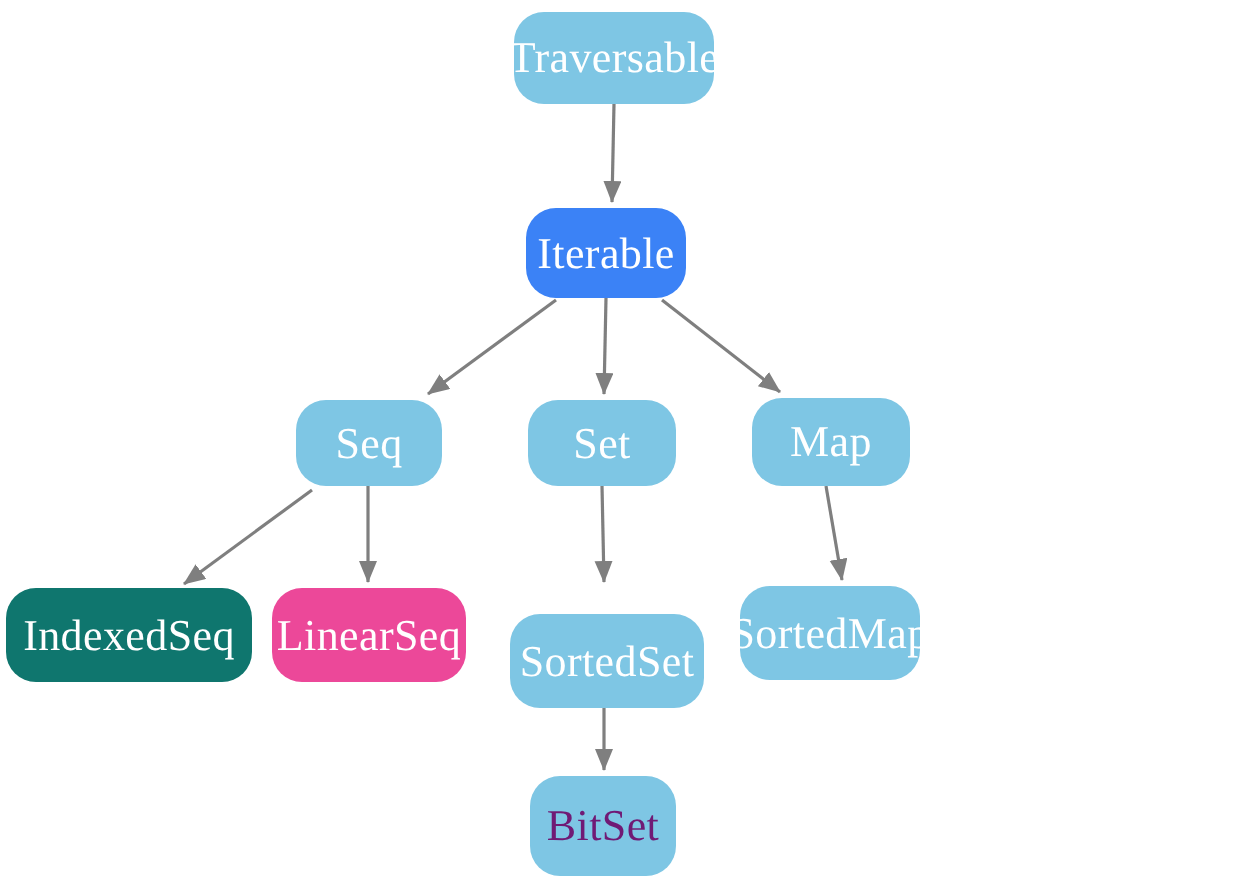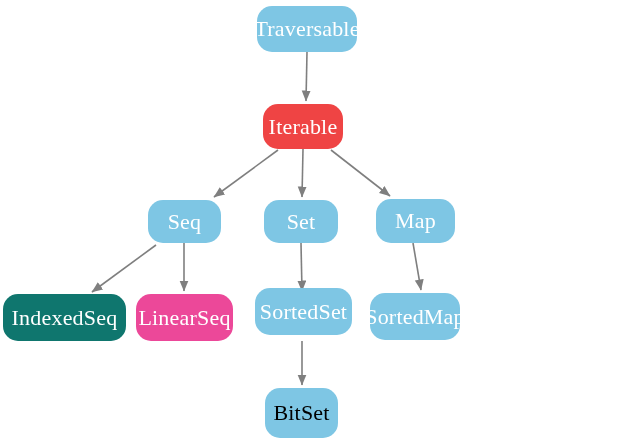--- a/index.html
+++ b/index.html
@@ -52,23 +52,23 @@
       <line x1="303" y1="149" x2="302" y2="197" stroke="#7F7F7F" stroke-width="1.6" marker-end="url(#arrowhead)"></line>
       <line x1="331" y1="150" x2="390" y2="196" stroke="#7F7F7F" stroke-width="1.6" marker-end="url(#arrowhead)"></line>
       <line x1="156" y1="245" x2="92" y2="292" stroke="#7F7F7F" stroke-width="1.6" marker-end="url(#arrowhead)"></line>
       <line x1="184" y1="243" x2="184" y2="291" stroke="#7F7F7F" stroke-width="1.6" marker-end="url(#arrowhead)"></line>
       <line x1="301" y1="243" x2="302" y2="291" stroke="#7F7F7F" stroke-width="1.6" marker-end="url(#arrowhead)"></line>
       <line x1="413" y1="243" x2="421" y2="290" stroke="#7F7F7F" stroke-width="1.6" marker-end="url(#arrowhead)"></line>
       <line x1="302" y1="341" x2="302" y2="385" stroke="#7F7F7F" stroke-width="1.6" marker-end="url(#arrowhead)"></line>
     </svg>
   <div id="diagram-nodes">
       <div class="node" style="left: 257px; top: 6px; width: 100px; height: 46px; background: rgb(126, 198, 228); color: rgb(255, 255, 255);">Traversable</div>
-      <div class="node" style="left: 263px; top: 104px; width: 80px; height: 45px; background: #ef4444; color: rgb(255, 255, 255);">Iterable</div>
+      <div class="node" style="left: 263px; top: 104px; width: 80px; height: 45px; background: #3b82f6; color: rgb(255, 255, 255);">Iterable</div>
       <div class="node" style="left: 148px; top: 200px; width: 73px; height: 43px; background: rgb(126, 198, 228); color: rgb(255, 255, 255); font-family: Liberation Serif, serif;">Seq</div>
       <div class="node" style="left: 264px; top: 200px; width: 74px; height: 43px; background: rgb(126, 198, 228); color: rgb(255, 255, 255);">Set</div>
       <div class="node" style="left: 376px; top: 199px; width: 79px; height: 44px; background: rgb(126, 198, 228); color: rgb(255, 255, 255);">Map</div>
       <div class="node" style="left: 3px; top: 294px; width: 123px; height: 47px; background: #0f766e; color: rgb(255, 255, 255);">IndexedSeq</div>
       <div class="node" style="left: 136px; top: 294px; width: 97px; height: 47px; background: #ec4899; color: rgb(255, 255, 255);">LinearSeq</div>
-      <div class="node" style="left: 255px; top: 288px; width: 97px; height: 47px; background: rgb(126, 198, 228); color: rgb(255, 255, 255);">SortedSet</div>
+      <div class="node" style="left: 255px; top: 307px; width: 97px; height: 47px; background: rgb(126, 198, 228); color: rgb(255, 255, 255);">SortedSet</div>
       <div class="node" style="left: 370px; top: 293px; width: 90px; height: 47px; background: rgb(126, 198, 228); color: rgb(255, 255, 255);">SortedMap</div>
-      <div class="node" style="left: 265px; top: 388px; width: 73px; height: 50px; background: rgb(126, 198, 228); color: #000000; text-align: right;">BitSet</div>
+      <div class="node" style="left: 265px; top: 388px; width: 73px; height: 50px; background: rgb(126, 198, 228); color: #701a75; text-align: right;">BitSet</div>
     </div>
 </div>
 
 </body></html>

